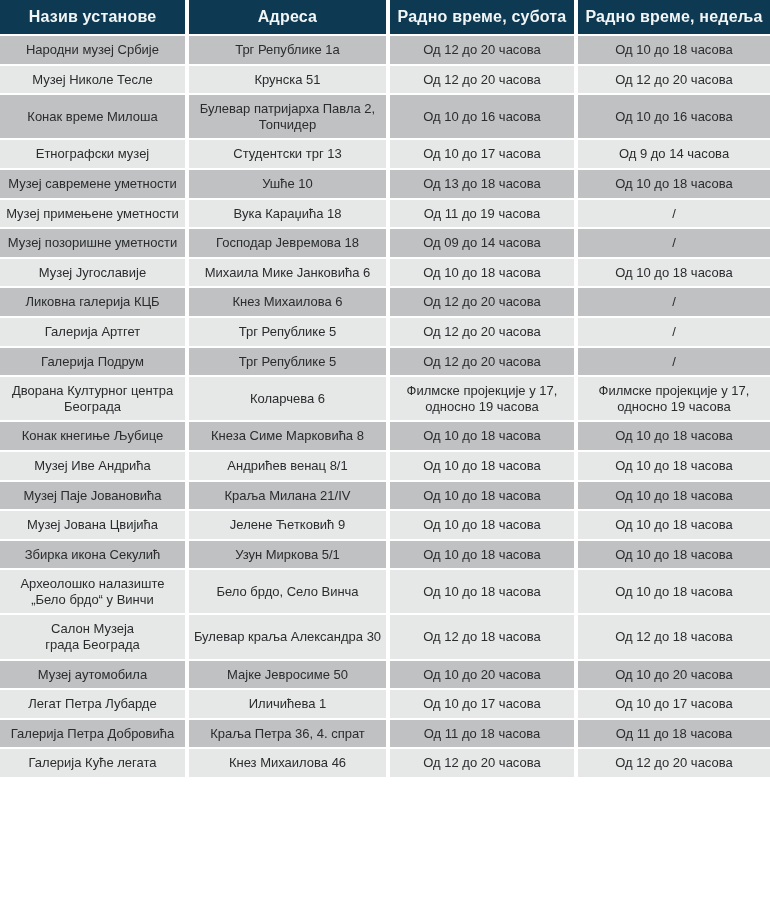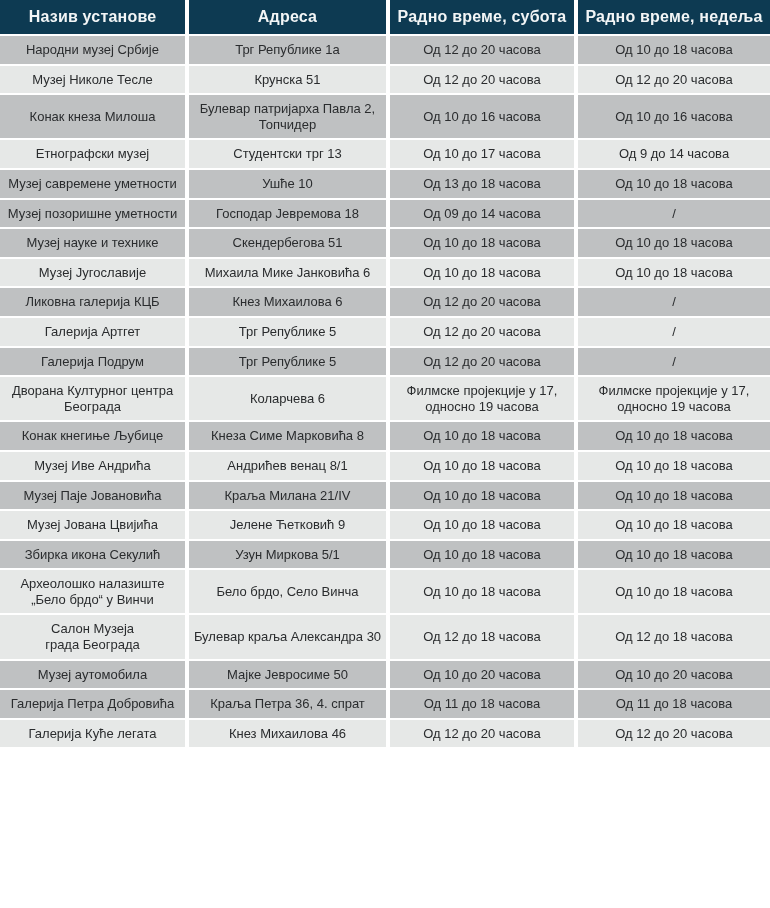--- a/index.html
+++ b/index.html
@@ -81,49 +81,49 @@
         <td>Од 12 до 20 часова</td>
         <td>Од 10 до 18 часова</td>
       </tr>
       <tr class="even">
         <td class="name">Музеј Николе Тесле</td>
         <td>Крунска 51</td>
         <td>Од 12 до 20 часова</td>
         <td>Од 12 до 20 часова</td>
       </tr>
       <tr class="odd">
-        <td class="name">Конак кнеза Милоша</td>
+        <td class="name">Конак време Милоша</td>
         <td>Булевар патријарха Павла 2,
 Топчидер</td>
         <td>Од 10 до 16 часова</td>
         <td>Од 10 до 16 часова</td>
       </tr>
       <tr class="even">
         <td class="name">Етнографски музеј</td>
         <td>Студентски трг 13</td>
         <td>Од 10 до 17 часова</td>
         <td>Од 9 до 14 часова</td>
       </tr>
       <tr class="odd">
         <td class="name">Музеј савремене уметности</td>
         <td>Ушће 10</td>
         <td>Од 13 до 18 часова</td>
         <td>Од 10 до 18 часова</td>
       </tr>
+      <tr class="even">
+        <td class="name">Музеј примењене уметности</td>
+        <td>Вука Караџића 18</td>
+        <td>Од 11 до 19 часова</td>
+        <td>/</td>
+      </tr>
       <tr class="odd">
         <td class="name">Музеј позоришне уметности</td>
         <td>Господар Јевремова 18</td>
         <td>Од 09 до 14 часова</td>
         <td>/</td>
-      </tr>
-      <tr class="odd">
-        <td class="name">Музеј науке и технике</td>
-        <td>Скендербегова 51</td>
-        <td>Од 10 до 18 часова</td>
-        <td>Од 10 до 18 часова</td>
       </tr>
       <tr class="even">
         <td class="name">Музеј Југославије</td>
         <td>Михаила Мике Јанковића 6</td>
         <td>Од 10 до 18 часова</td>
         <td>Од 10 до 18 часова</td>
       </tr>
       <tr class="odd">
         <td class="name">Ликовна галерија КЦБ</td>
         <td>Кнез Михаилова 6</td>
@@ -194,20 +194,26 @@
         <td>Булевар краља Александра 30</td>
         <td>Од 12 до 18 часова</td>
         <td>Од 12 до 18 часова</td>
       </tr>
       <tr class="odd">
         <td class="name">Музеј аутомобила</td>
         <td>Мајке Јевросиме 50</td>
         <td>Од 10 до 20 часова</td>
         <td>Од 10 до 20 часова</td>
       </tr>
+      <tr class="even">
+        <td class="name">Легат Петра Лубарде</td>
+        <td>Иличићева 1</td>
+        <td>Од 10 до 17 часова</td>
+        <td>Од 10 до 17 часова</td>
+      </tr>
       <tr class="odd">
         <td class="name">Галерија Петра Добровића</td>
         <td>Краља Петра 36, 4. спрат</td>
         <td>Од 11 до 18 часова</td>
         <td>Од 11 до 18 часова</td>
       </tr>
       <tr class="even">
         <td class="name">Галерија Куће легата</td>
         <td>Кнез Михаилова 46</td>
         <td>Од 12 до 20 часова</td>

